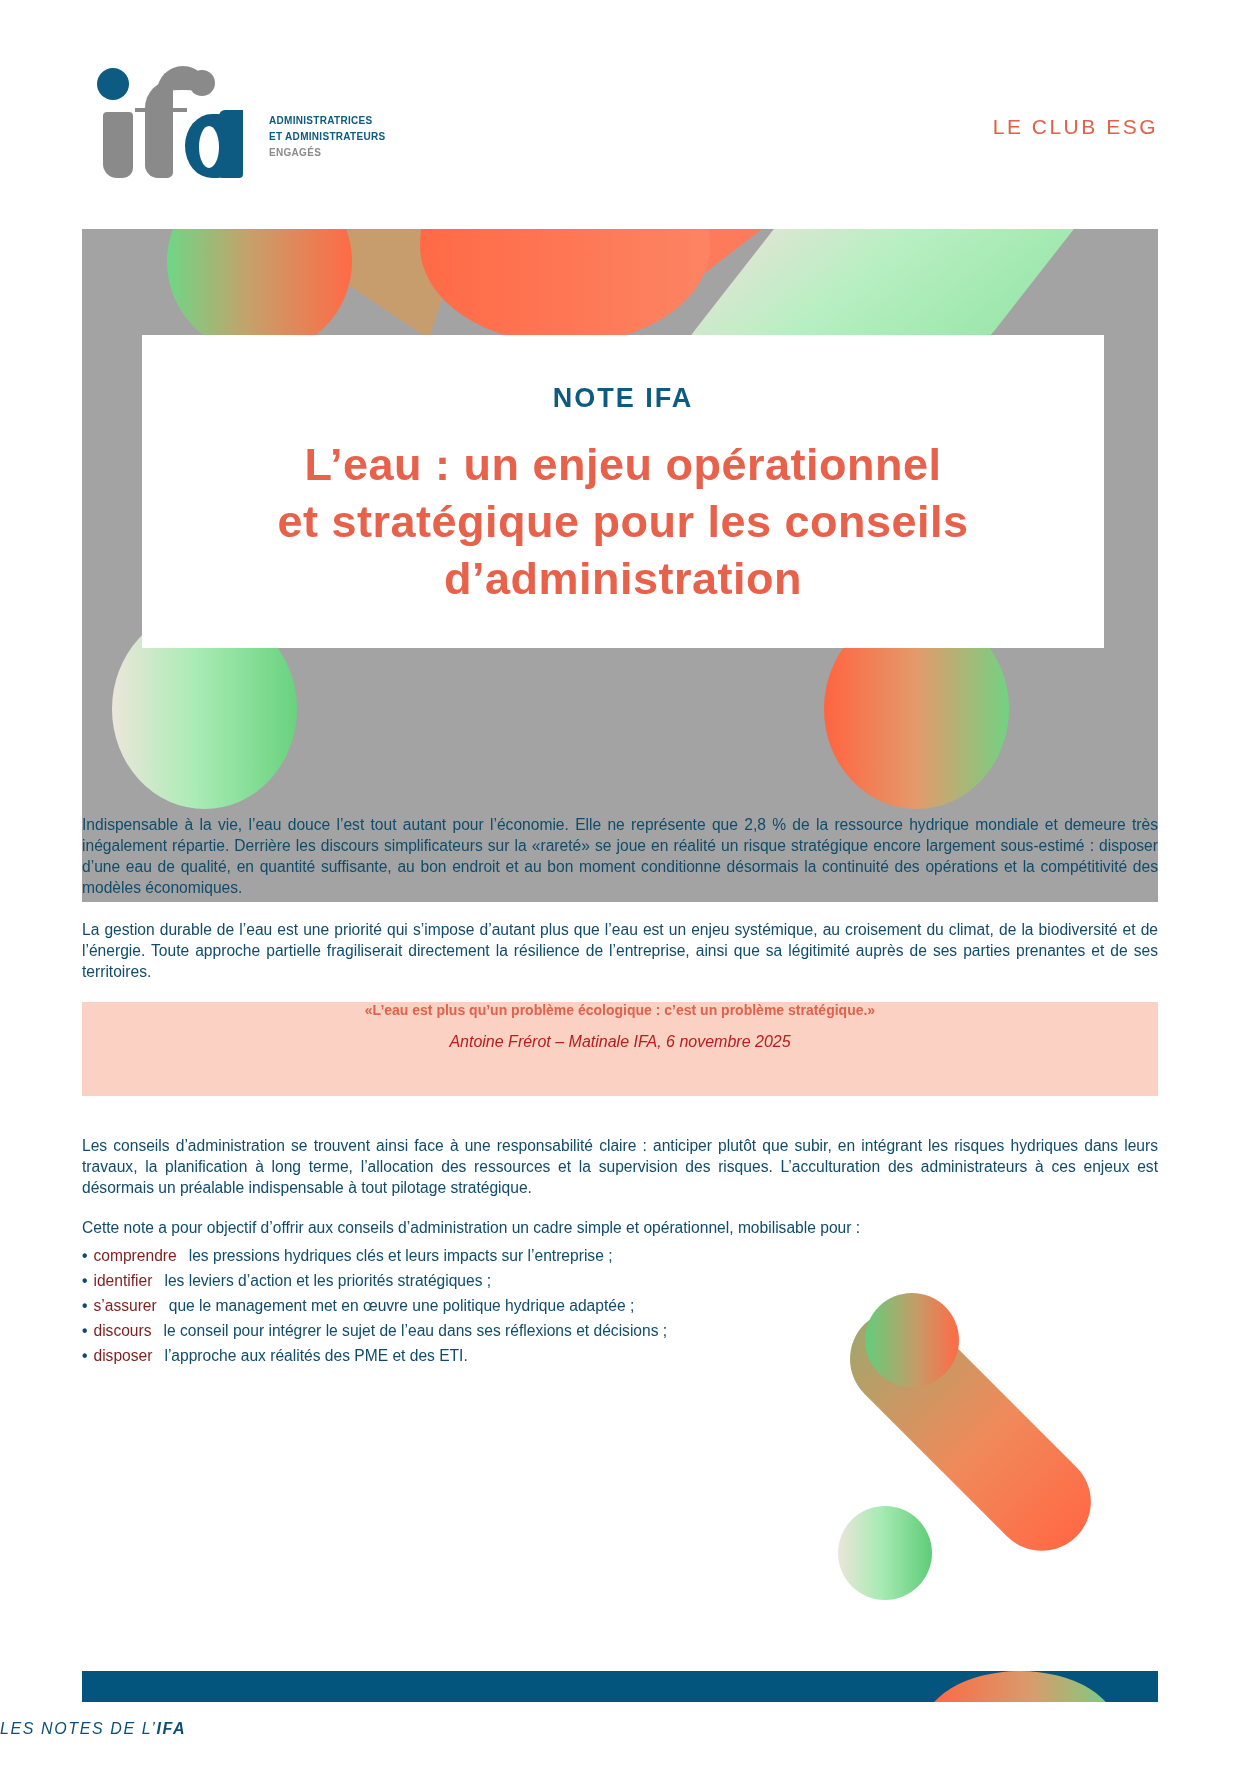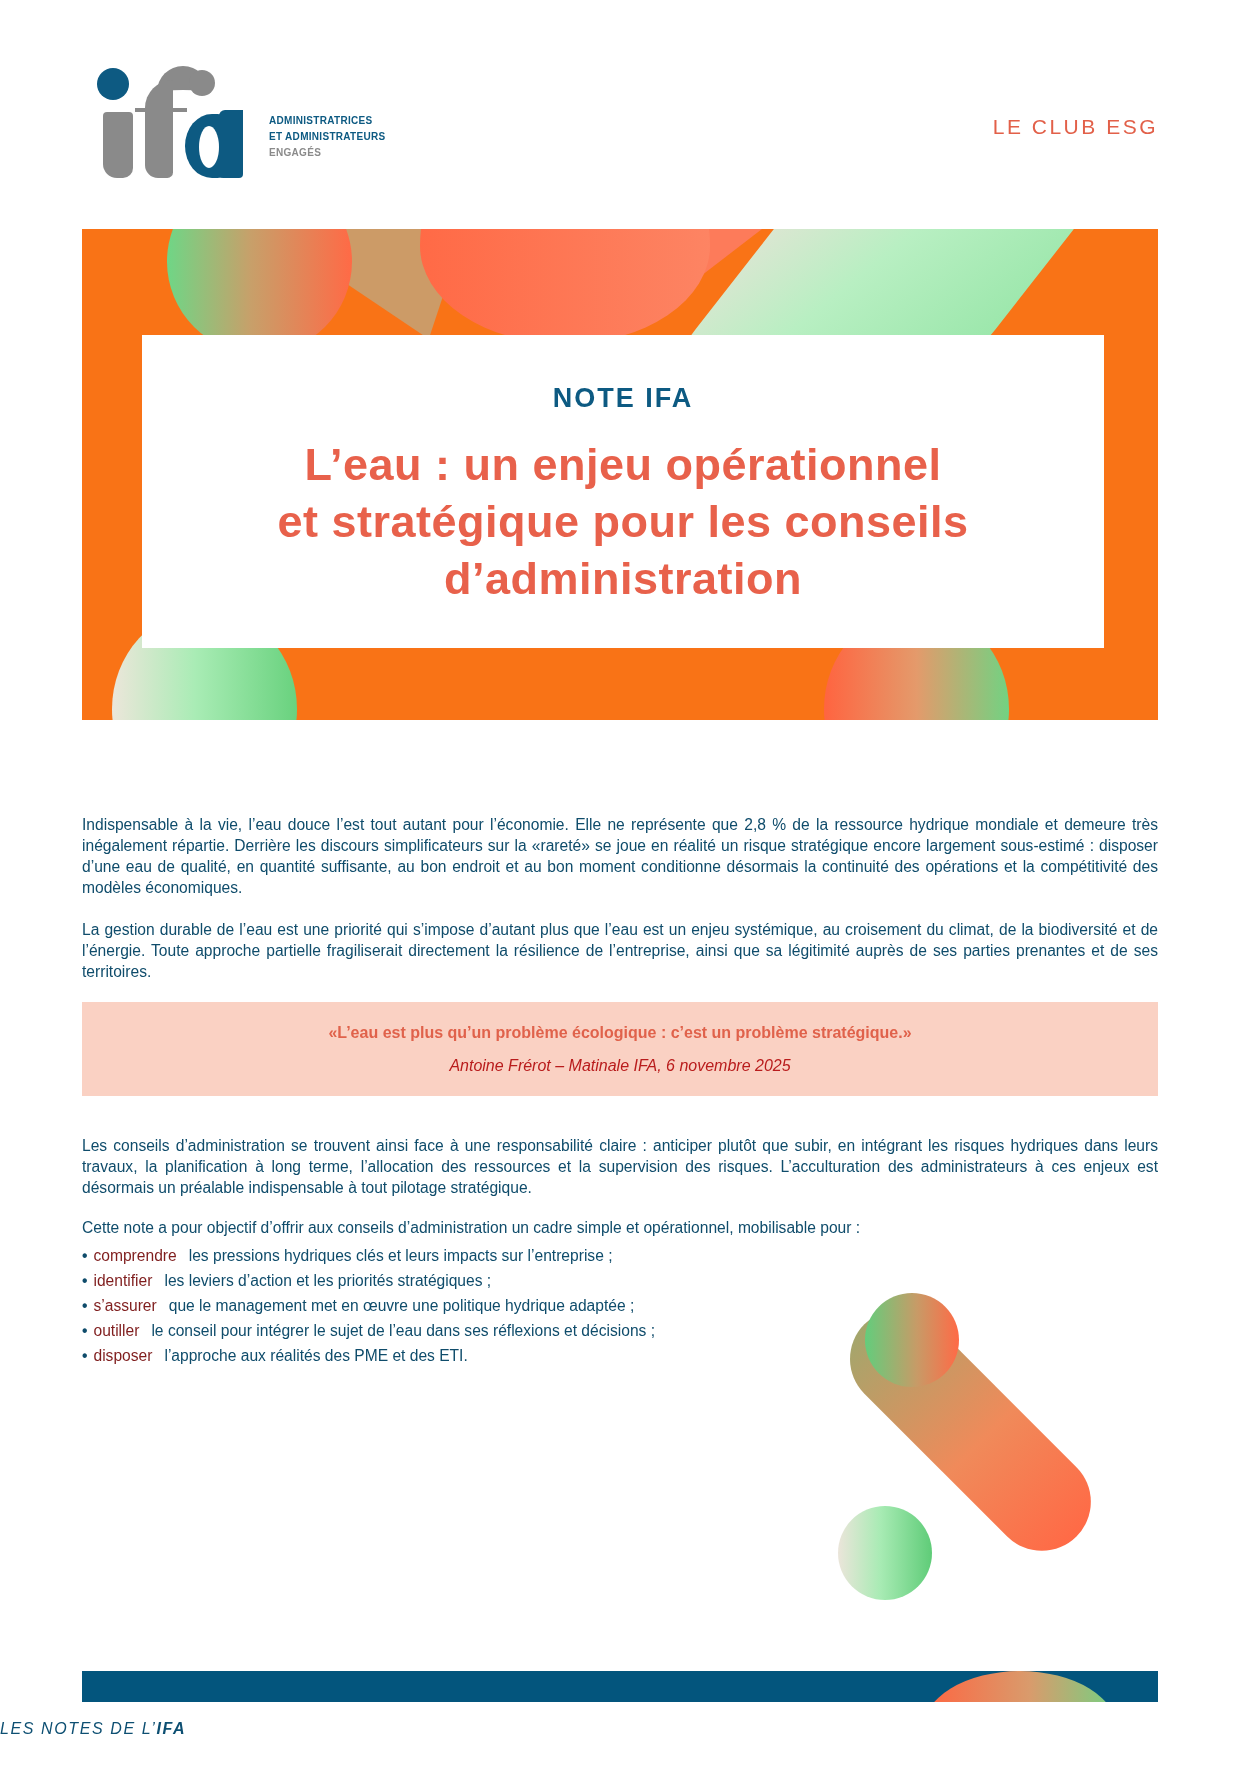--- a/index.html
+++ b/index.html
@@ -19,21 +19,21 @@
 
   .tagline { position: absolute; left: 269px; top: 113px; font-weight: bold; font-size: 10px; line-height: 16px; letter-spacing: 0.3px; }
   .tagline .l1, .tagline .l2 { color: #0d5a82; display: block; }
   .tagline .l3 { color: #8a8a8a; display: block; }
 
   .club { position: absolute; right: 83px; top: 115px; font-size: 21px; letter-spacing: 2.5px; color: #e26049; }
   .club .light { font-weight: normal; }
   .club .bold { font-weight: normal; }
 
   
-  .hero { position: absolute; left: 82px; top: 229px; width: 1076px; height: 491px; background: #f97316; overflow: hidden; }
+  .hero { position: absolute; left: 82px; top: 229px; width: 1076px; height: 673px; background: #a3a3a3; overflow: hidden; }
   .shape { position: absolute; }
   .s-circ1 { left: 85px; top: -60px; width: 185px; height: 185px; border-radius: 50%; background: linear-gradient(90deg, #6fd686 0%, #c7a06a 45%, #ff6a46 100%); }
   .s-tri { left: 215px; top: 0; width: 0; height: 0; border-left: 100px solid transparent; border-right: 100px solid transparent; border-top: 110px solid #c99d6b; transform: translateX(0) skewX(30deg); opacity: .95; }
   .s-red { left: 338px; top: -130px; width: 290px; height: 245px; border-radius: 50% 50% 50% 50% / 60% 60% 40% 40%; background: linear-gradient(90deg, #ff6a46, #fd8463); }
   .s-redwedge { left: 460px; top: 0; width: 220px; height: 110px; background: #fd7b5a; clip-path: polygon(0 0, 100% 0, 35% 100%, 0 100%); }
   .s-pill { left: 520px; top: -140px; width: 300px; height: 360px; border-radius: 120px; background: linear-gradient(115deg, #e9e3d8 0%, #b8efc2 45%, #95e5a6 100%); transform: skewX(-38deg); transform-origin: bottom left; }
   .s-circ2 { left: 30px; top: 380px; width: 185px; height: 200px; border-radius: 50%; background: linear-gradient(90deg, #ece6da 0%, #a9ecb5 45%, #69d27e 100%); }
   .s-circ3 { left: 742px; top: 380px; width: 185px; height: 200px; border-radius: 50%; background: linear-gradient(90deg, #ff6440 0%, #e49a6b 50%, #72d282 100%); }
 
   .hero-card { position: absolute; left: 60px; top: 106px; width: 962px; height: 313px; background: #ffffff; text-align: center; }
@@ -41,21 +41,21 @@
   .title { margin-top: 22px; font-weight: bold; font-size: 45px; line-height: 57px; color: #e8614b; letter-spacing: 0.5px; }
 
   
   .body-text { position: absolute; left: 82px; width: 1076px; font-size: 15.6px; line-height: 21px; color: #0f4c6b; text-align: justify; }
   .p1 { top: 814px; }
   .p2 { top: 919px; }
   .p3 { top: 1135px; }
   .p4 { top: 1217px; }
 
   .quote-box { position: absolute; left: 82px; top: 1002px; width: 1076px; height: 94px; background: #fad1c3; text-align: center; }
-  .quote { margin-top: 22px; font-weight: bold; font-size: 16px; color: #e0624b; text-align: center; }
+  .quote { margin-top: 0; font-weight: bold; font-size: 14px; color: #e0624b; text-align: center; }
   .attribution { margin-top: 15px; font-style: italic; font-size: 16px; color: #b91c1c; }
 
   .bullets { position: absolute; left: 82px; top: 1243px; width: 760px; margin: 0; padding: 0; list-style: none; font-size: 15.6px; line-height: 25px; color: #0f4c6b; }
   .bullets li { display: flex; }
   .bullets .dot { font-weight: bold; margin-right: 6px; }
   .bullets .verb { font-weight: normal; color: #7f1d1d; margin-right: 12px; }
 
   
   .deco-pill { position: absolute; left: 850px; top: 1310px; width: 98px; height: 300px; border-radius: 49px; background: linear-gradient(180deg, #a3a66c 0%, #f08a5a 55%, #ff6a46 100%); transform: rotate(-45deg); transform-origin: 49px 49px; }
   .deco-c1 { position: absolute; left: 865px; top: 1293px; width: 94px; height: 94px; border-radius: 50%; background: linear-gradient(90deg, #63cd7c 0%, #c79b67 55%, #ff6a46 100%); }
@@ -134,21 +134,21 @@
     <span class="verb">identifier</span>
     <span>les leviers d’action et les priorités stratégiques ;</span>
   </li>
   <li>
     <span class="dot">•</span>
     <span class="verb">s’assurer</span>
     <span>que le management met en œuvre une politique hydrique adaptée ;</span>
   </li>
   <li>
     <span class="dot">•</span>
-    <span class="verb">outiller</span>
+    <span class="verb">discours</span>
     <span>le conseil pour intégrer le sujet de l’eau dans ses réflexions et décisions ;</span>
   </li>
   <li>
     <span class="dot">•</span>
     <span class="verb">disposer</span>
     <span>l’approche aux réalités des PME et des ETI.</span>
   </li>
 </ul>
 
 <div class="deco-pill"></div>

